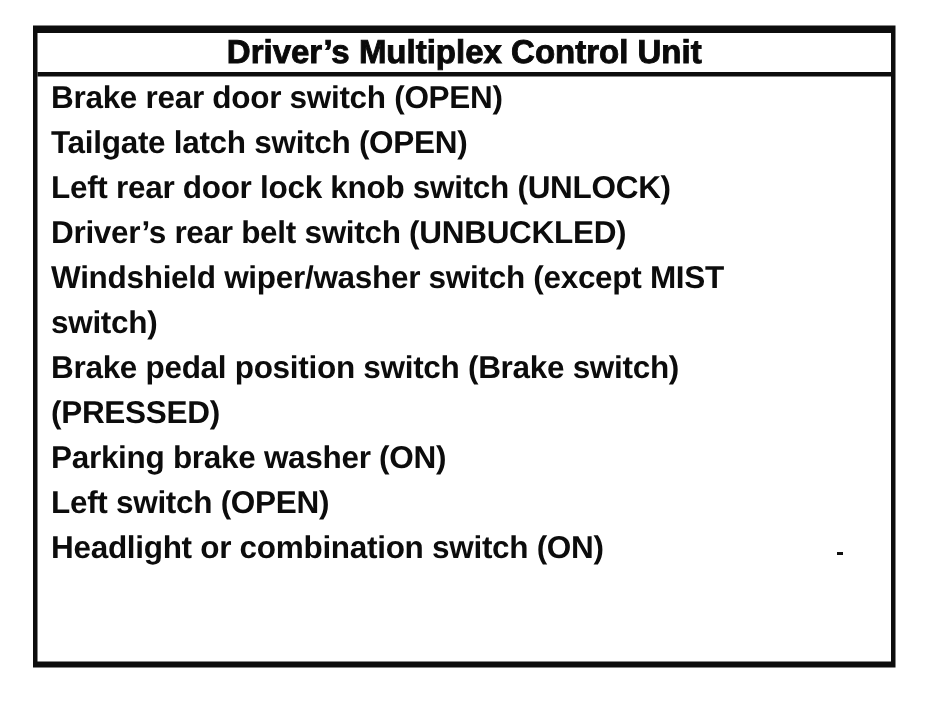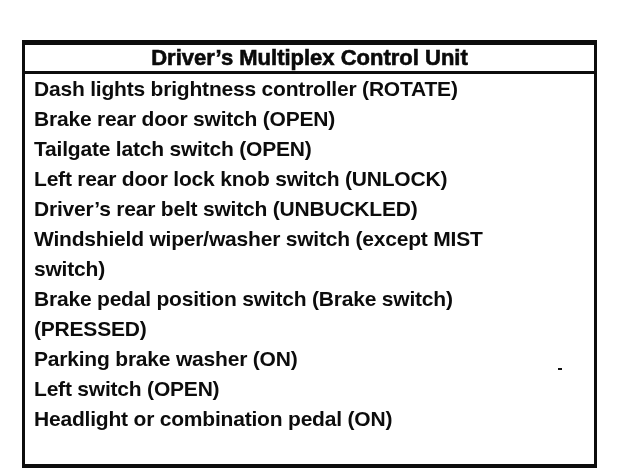--- a/index.html
+++ b/index.html
@@ -21,21 +21,20 @@
     position: absolute;
     left: 22px;
     top: 17px;
     width: 575px;
     height: 428px;
     box-sizing: border-box;
     border-style: solid;
     border-color: #0d0d0d;
     border-width: 5px 3px 4px 3px;
     background: #ffffff;
-    margin-top: 23px;
   }
   .table-header {
     height: 26px;
     border-bottom: 3px solid #0d0d0d;
     text-align: center;
     font-size: 22px;
     font-weight: 800;
     line-height: 26px;
     color: #0a0a0a;
     -webkit-text-stroke: 0.6px #0a0a0a;
@@ -61,28 +60,27 @@
     background: #111111;
   }
 </style>
 </head>
 <body>
 
 <div class="page">
   <div class="table-box">
     <div class="table-header">Driver’s Multiplex Control Unit</div>
     <div class="table-body">
-      <div class="row">Dash lights brightness controller (ROTATE)</div>
       <div class="row">Brake rear door switch (OPEN)</div>
       <div class="row">Tailgate latch switch (OPEN)</div>
       <div class="row">Left rear door lock knob switch (UNLOCK)</div>
       <div class="row">Driver’s rear belt switch (UNBUCKLED)</div>
       <div class="row">Windshield wiper/washer switch (except MIST
 switch)</div>
       <div class="row">Brake pedal position switch (Brake switch)
 (PRESSED)</div>
       <div class="row">Parking brake washer (ON)</div>
       <div class="row">Left switch (OPEN)</div>
-      <div class="row">Headlight or combination pedal (ON)</div>
+      <div class="row">Headlight or combination switch (ON)</div>
     </div>
   </div>
   <div class="artifact-dash"></div>
 </div>
 
 </body></html>

